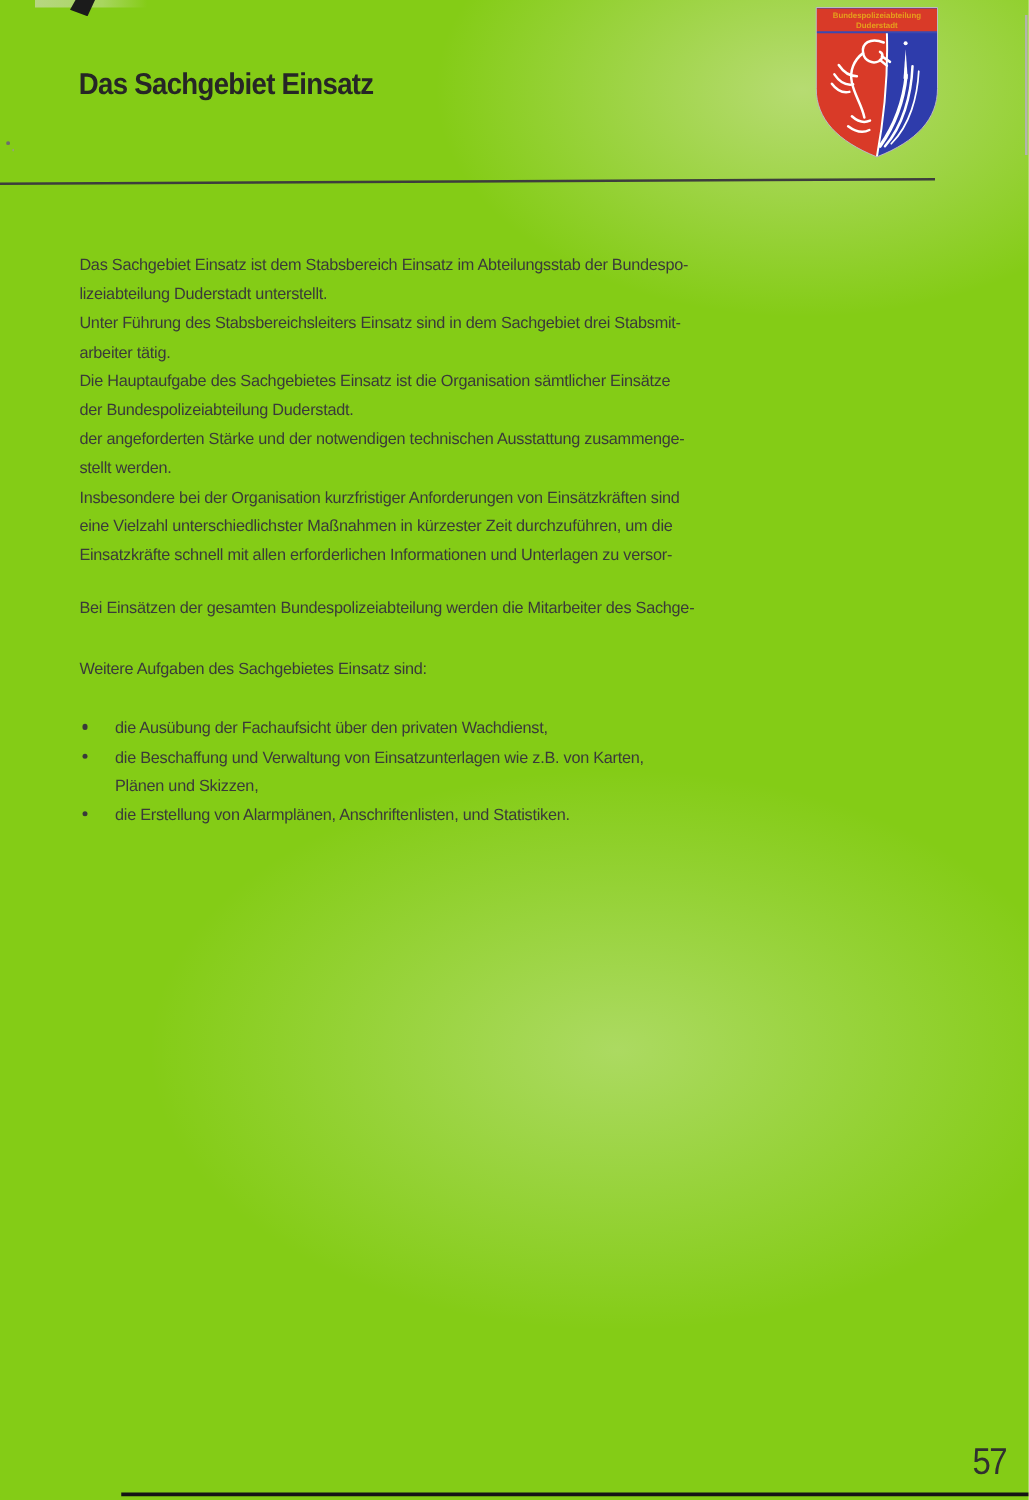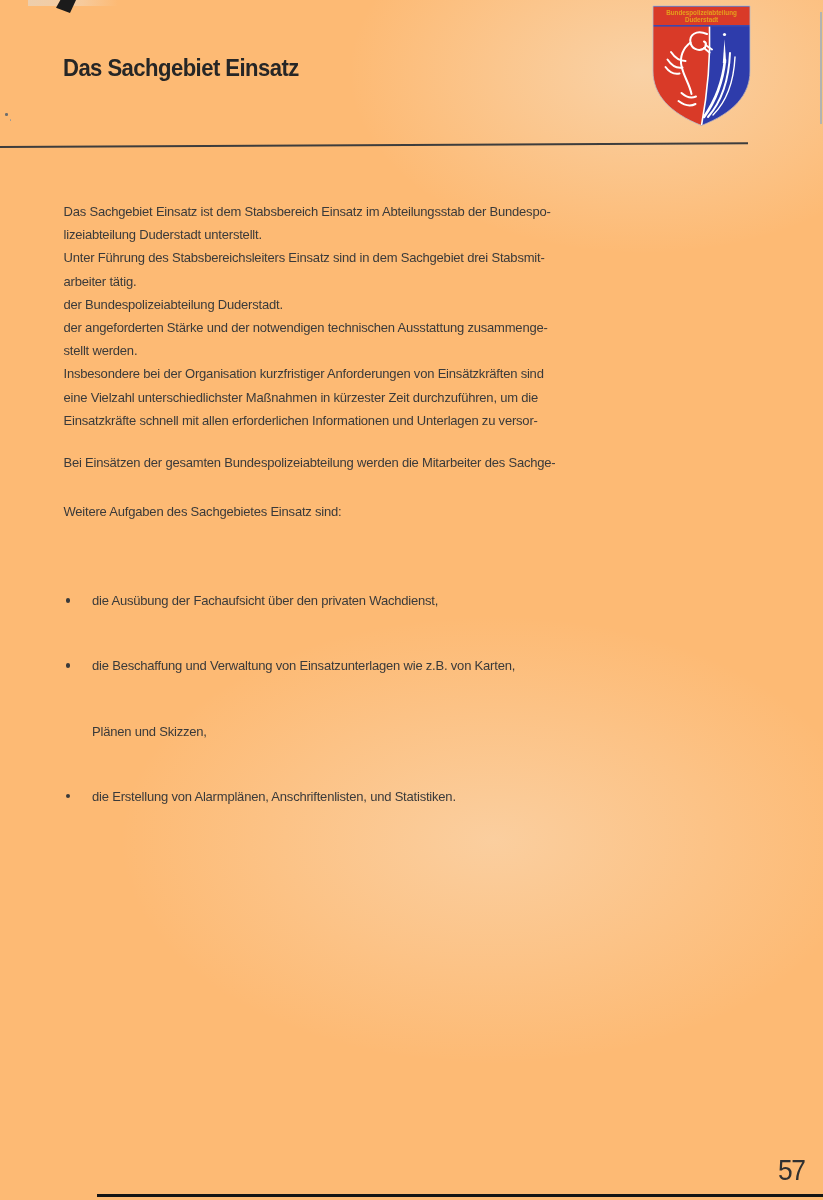--- a/index.html
+++ b/index.html
@@ -1,19 +1,19 @@
 <!DOCTYPE html>
 <html lang="de"><head>
 <meta charset="utf-8">
 <style>
   html,body { margin:0; padding:0; }
   .page {
     position:relative;
     width:823px; height:1200px;
-    background:#fdba74;
+    background:#84cc16;
     overflow:hidden;
     font-family:"Liberation Sans", sans-serif;
     color:#383838;
   }
   .scan-texture {
     position:absolute; inset:0; pointer-events:none;
     background:
       radial-gradient(420px 260px at 78% 6%, rgba(244,238,226,0.45), rgba(255,255,255,0) 70%),
       radial-gradient(500px 300px at 60% 70%, rgba(246,244,238,0.35), rgba(255,255,255,0) 75%);
   }
@@ -29,21 +29,21 @@
     transform:rotate(-0.28deg); transform-origin:left center;
   }
   .crest { position:absolute; left:652px; top:5px; }
   .body-block { position:absolute; left:63.5px; top:200px; width:720px; }
   .bline {
     height:23.2px; line-height:23.2px;
     font-size:13px; letter-spacing:-0.2px;
     white-space:nowrap; color:#3a3a3a;
   }
   .sp1 { height:19px; } .sp2 { height:26.2px; } .sp3 { height:23.8px; }
-  .brow { position:relative; padding-left:28.5px;margin-top:42px; }
+  .brow { position:relative; padding-left:28.5px; }
   .bdot {
     position:absolute; left:2px; top:9px;
     width:4.5px; height:4.5px; border-radius:50%;
     background:#3a3a3a;
   }
   .page-number {
     position:absolute; left:778px; top:1153px;
     font-size:30px; letter-spacing:-1.5px; color:#303030;
     transform:scaleX(0.88); transform-origin:left top;
   }
@@ -122,20 +122,21 @@
     <path d="M1,1 H98 V66 C98,90 81.5,108 49.5,120.5 C18,108 1,90 1,66 Z" fill="none" stroke="#b9bcc6" stroke-width="0.8"></path>
   </svg>
 
   <div class="header-divider"></div>
 
   <div class="body-block">
     <div class="bline">Das Sachgebiet Einsatz ist dem Stabsbereich Einsatz im Abteilungsstab der Bundespo-</div>
     <div class="bline">lizeiabteilung Duderstadt unterstellt.</div>
     <div class="bline">Unter Führung des Stabsbereichsleiters Einsatz sind in dem Sachgebiet drei Stabsmit-</div>
     <div class="bline">arbeiter tätig.</div>
+    <div class="bline">Die Hauptaufgabe des Sachgebietes Einsatz ist die Organisation sämtlicher Einsätze</div>
     <div class="bline">der Bundespolizeiabteilung Duderstadt.</div>
     <div class="bline">der angeforderten Stärke und der notwendigen technischen Ausstattung zusammenge-</div>
     <div class="bline">stellt werden.</div>
     <div class="bline">Insbesondere bei der Organisation kurzfristiger Anforderungen von Einsätzkräften sind</div>
     <div class="bline">eine Vielzahl unterschiedlichster Maßnahmen in kürzester Zeit durchzuführen, um die</div>
     <div class="bline">Einsatzkräfte schnell mit allen erforderlichen Informationen und Unterlagen zu versor-</div>
 
     <div class="sp1"></div>
 
     <div class="bline">Bei Einsätzen der gesamten Bundespolizeiabteilung werden die Mitarbeiter des Sachge-</div>

